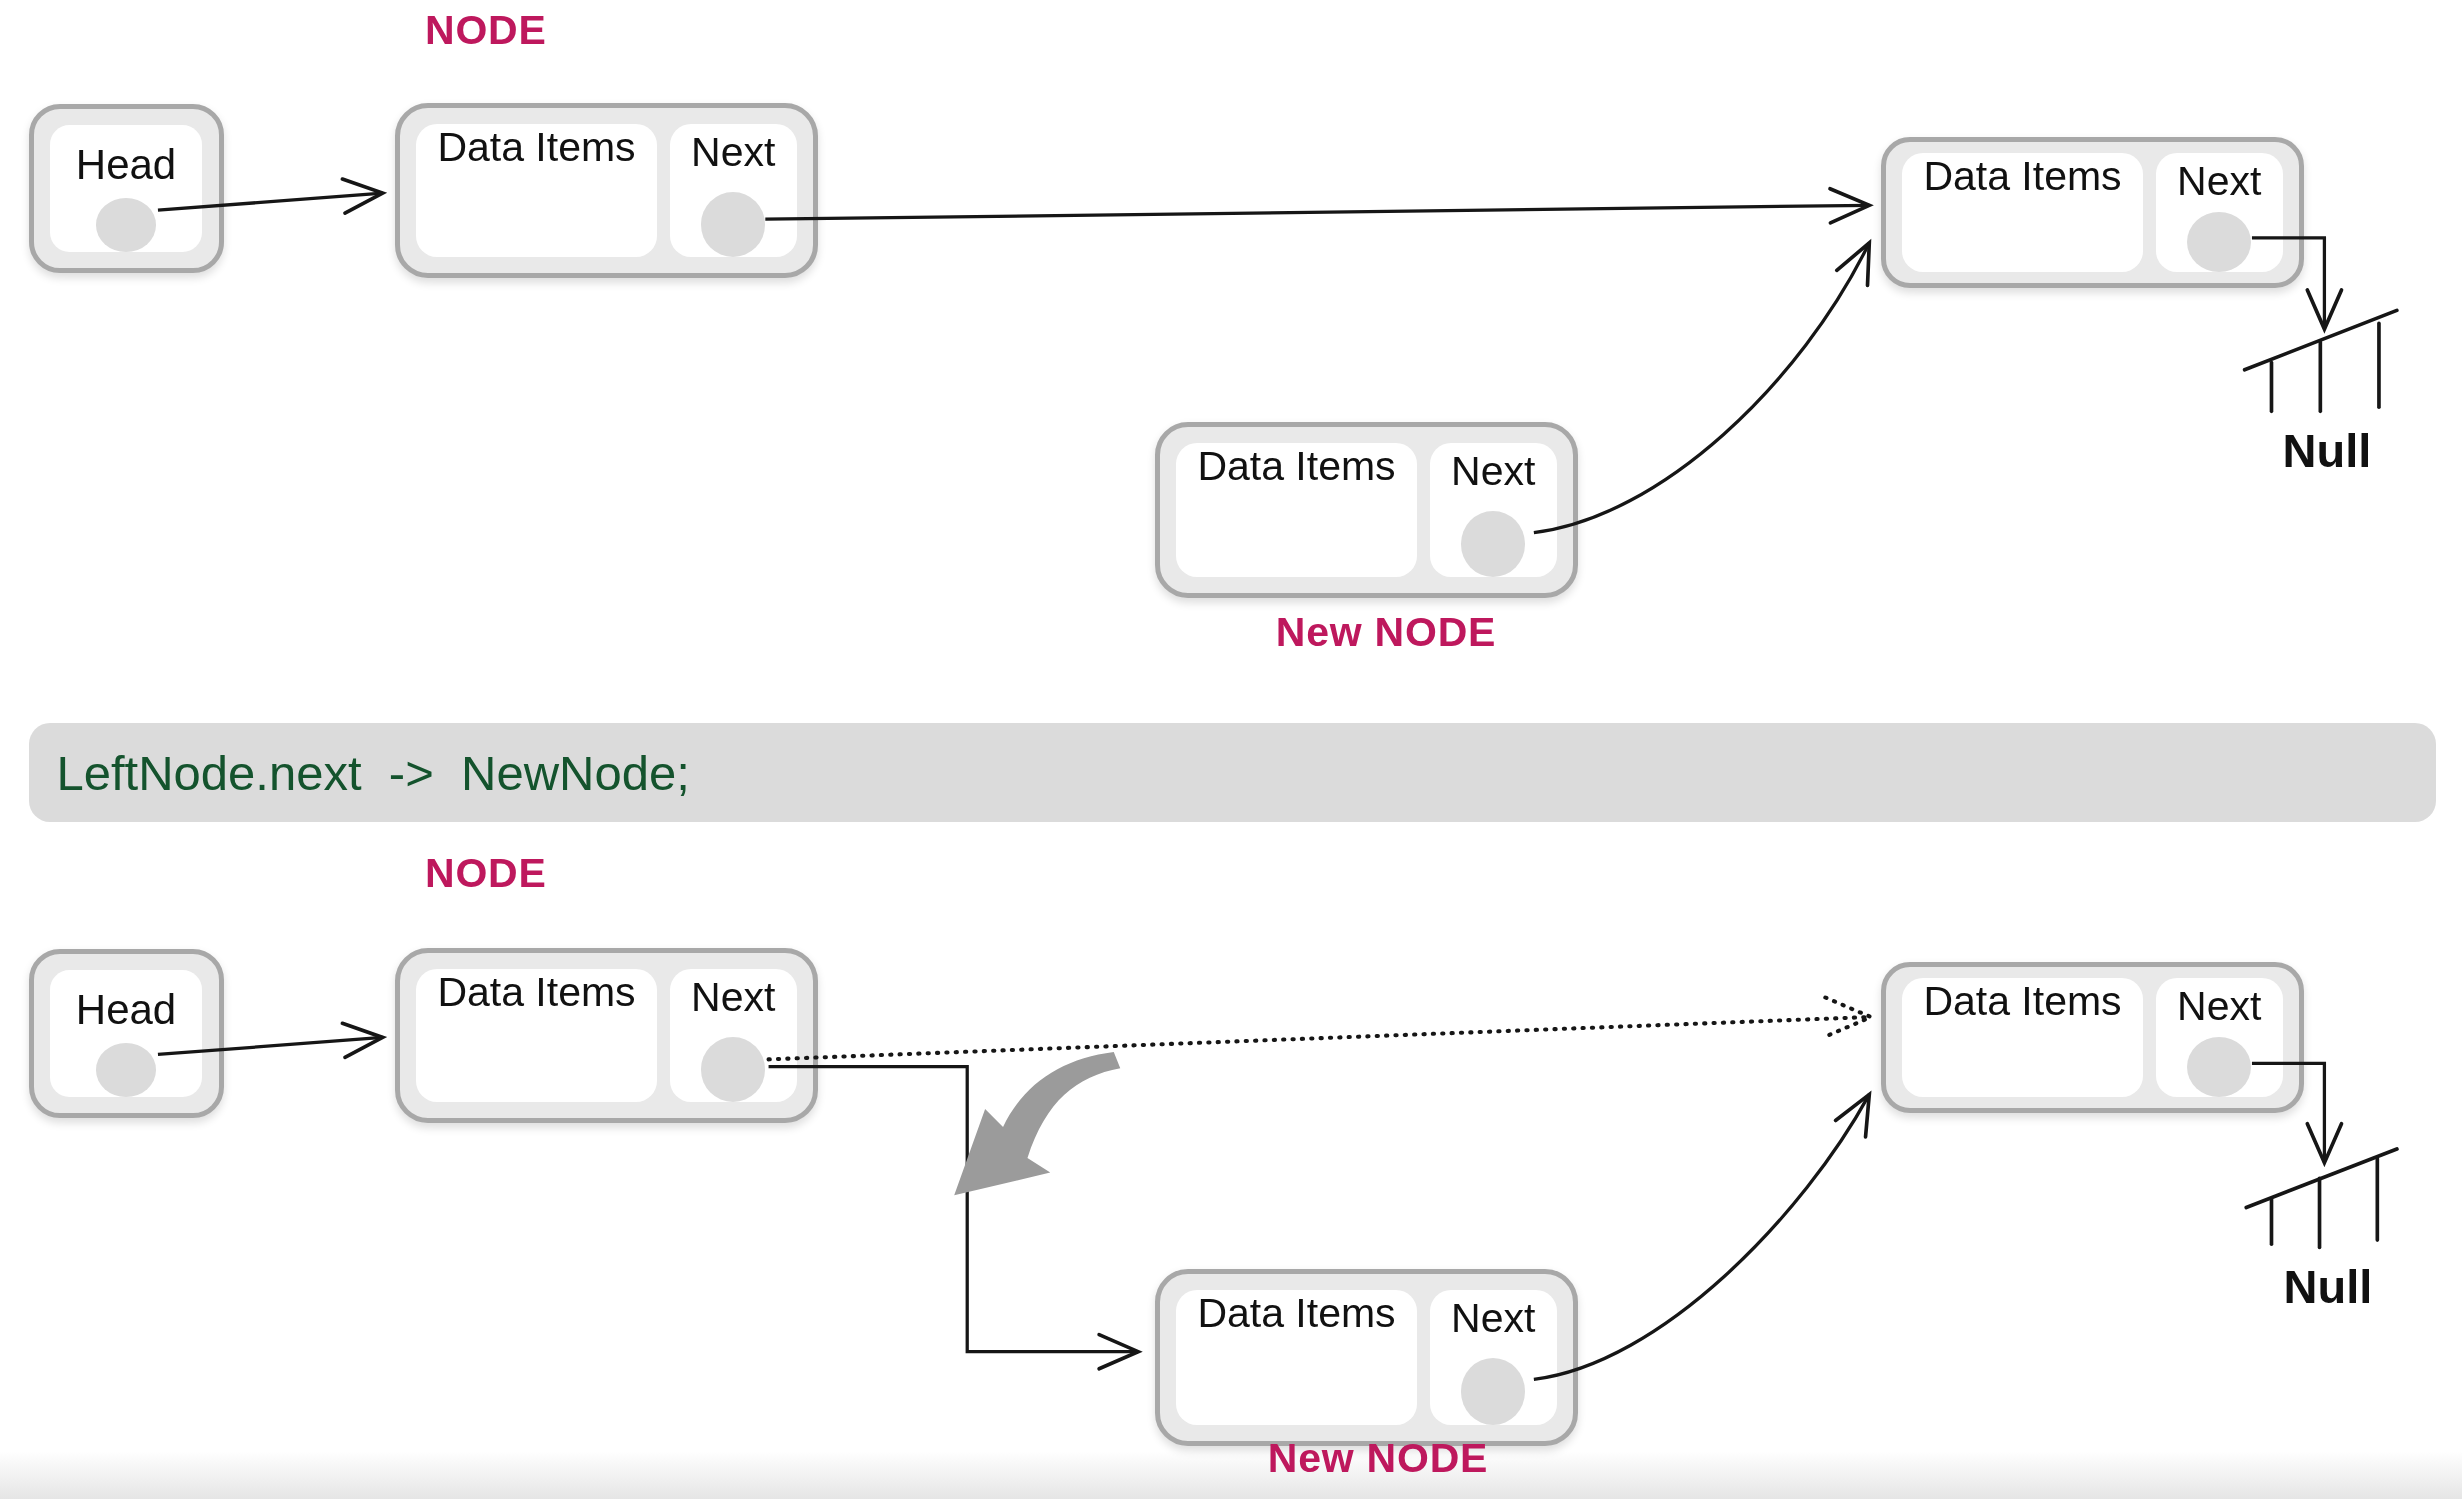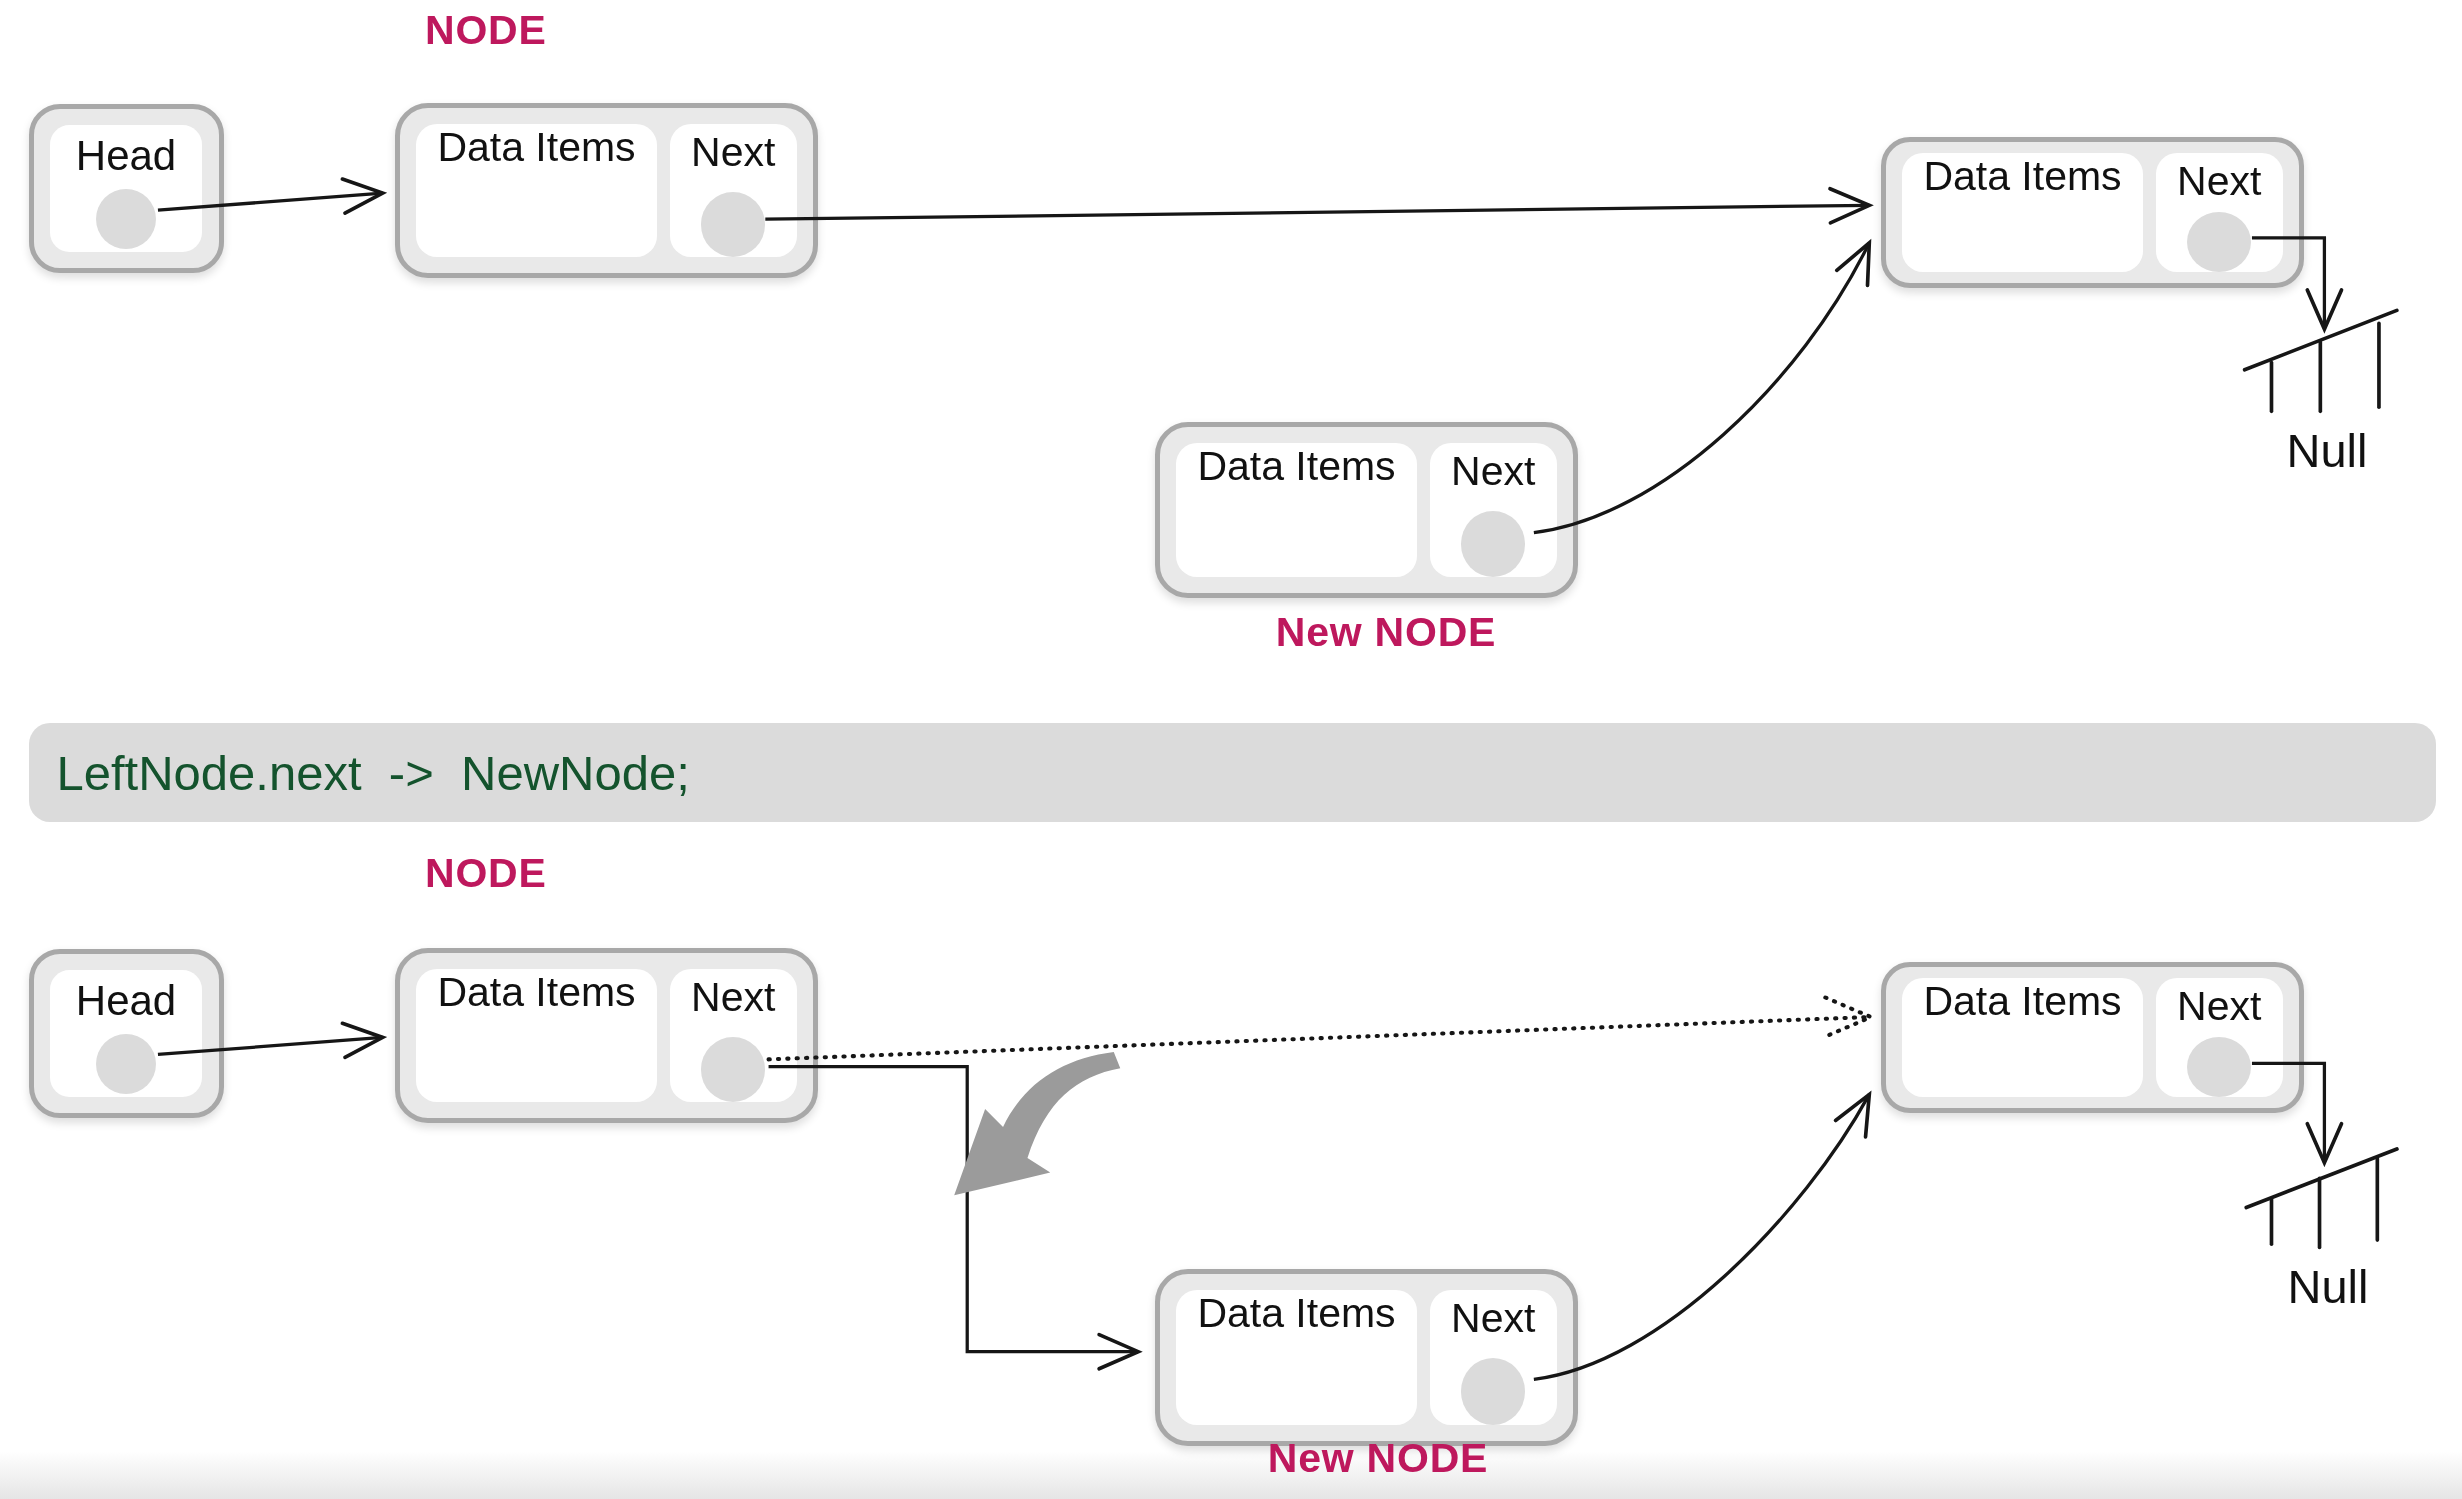--- a/index.html
+++ b/index.html
@@ -22,27 +22,27 @@
     font-size:41px;color:#111;padding-top:4.9px;}
   .pointer-circle{width:64px;height:67px;border-radius:50%;background:#dbdbdb;margin-top:16.3px;}
   .lnode.short .pointer-circle{margin-top:6.5px;}
   
   .headbox{
     position:absolute;box-sizing:border-box;width:195px;height:169px;
     background:#e9e9e9;border:5.7px solid #a8a8a8;border-radius:31px;
     box-shadow:0 4.9px 8.1px rgba(0,0,0,.13);padding:16.3px;z-index:2;
   }
   .head-inner{width:100%;height:100%;background:#fff;border-radius:19.5px;
-    display:flex;flex-direction:column;align-items:center;padding-top:8px;box-sizing:border-box;}
+    display:flex;flex-direction:column;align-items:center;padding-top:17px;box-sizing:border-box;}
   .head-label{font-size:42px;color:#111;line-height:1.1;}
   .head-circle{width:60px;height:60px;border-radius:50%;background:#dbdbdb;margin-top:9.8px;}
   
   .caption{position:absolute;color:#be185d;font-weight:bold;font-size:41px;z-index:3;letter-spacing:0.8px;}
   .caption.centered{transform:translateX(-50%);}
-  .null-label{position:absolute;font-size:47px;font-weight:normal;color:#111;
+  .null-label{position:absolute;font-size:47px;font-weight:bold;color:#111;
     transform:translateX(-50%);z-index:3;}
   
   .codebar{
     position:absolute;left:28.5px;top:723px;width:2407px;height:99px;box-sizing:border-box;
     background:#dbdbdb;border-radius:21px;display:flex;align-items:center;
     padding-left:28px;z-index:2;
   }
   .codebar span{font-size:49px;color:#14532d;white-space:pre;}
   
   svg.wires{position:absolute;left:0;top:0;z-index:5;pointer-events:none;}

